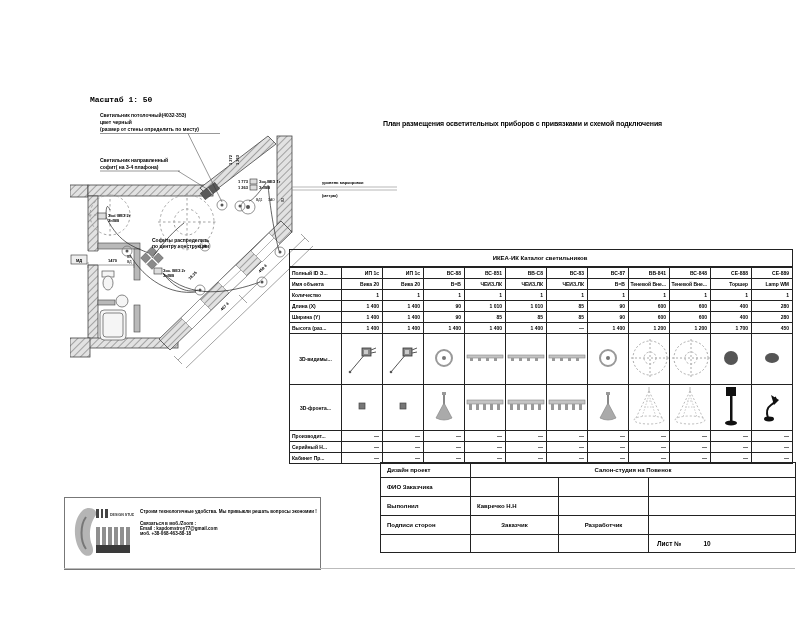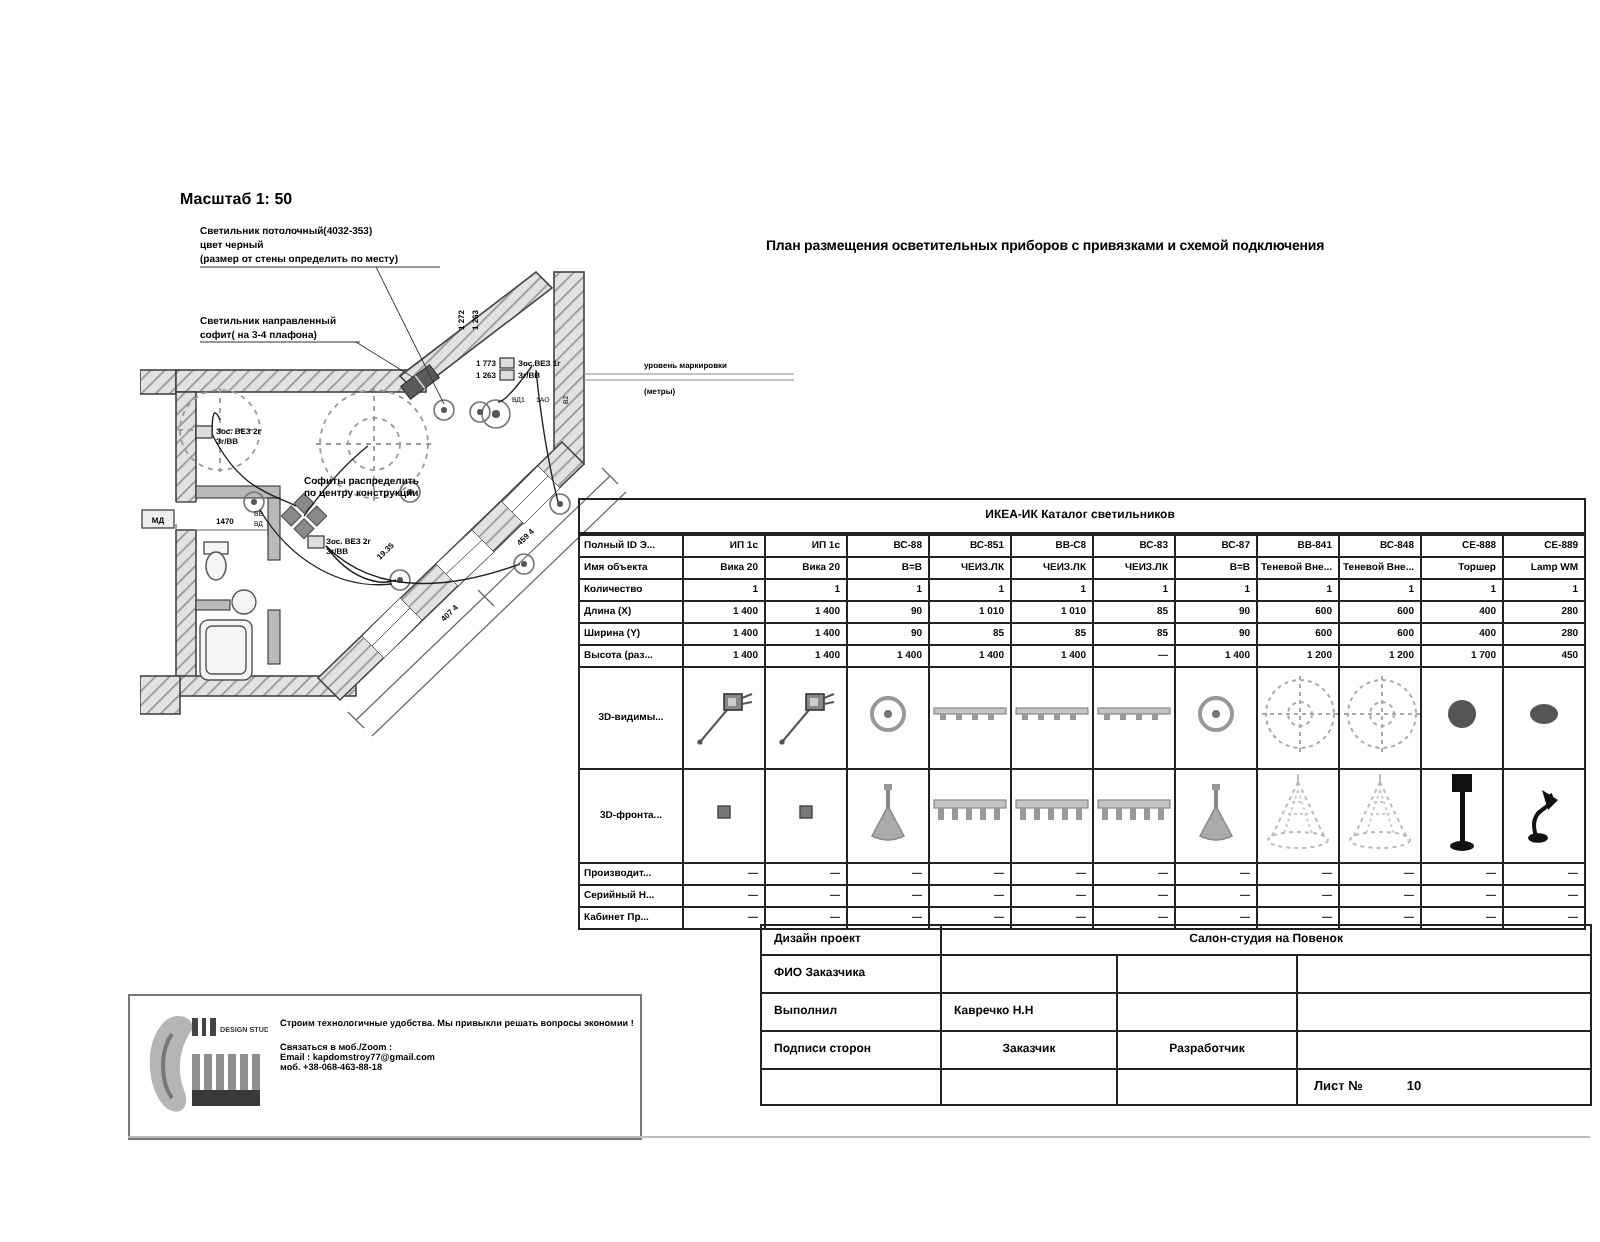--- a/index.html
+++ b/index.html
@@ -1,20 +1,20 @@
 <!DOCTYPE html>
 <html><head>
 <meta charset="utf-8">
 <style>
   html,body{margin:0;padding:0;background:#fff;}
   body{width:800px;height:621px;position:relative;overflow:hidden;
        font-family:"Liberation Sans","DejaVu Sans",sans-serif;color:#000;}
   .abs{position:absolute;}
   
-  #scale-label{left:90px;top:95px;font-size:8px;font-weight:bold;}
+  #scale-label{left:90px;top:95px;font-size:8px;font-weight:bold;font-family:Liberation Mono, monospace;}
   #main-title{left:383px;top:120px;width:300px;font-size:7px;font-weight:bold;letter-spacing:-0.1px;}
   
   #plan{left:70px;top:105px;}
   #plan text{font-family:"Liberation Sans",sans-serif;fill:#000;}
   .wall{fill:url(#hatch);stroke:#444;stroke-width:0.8;}
   .part{fill:#b9b9b9;stroke:#444;stroke-width:0.6;}
   .dash{fill:none;stroke:#9a9a9a;stroke-width:0.9;stroke-dasharray:2.5,2.5;}
   .wire{fill:none;stroke:#222;stroke-width:0.7;}
   .dim{stroke:#666;stroke-width:0.6;}
   .ann{font-size:5px;font-weight:bold;}

